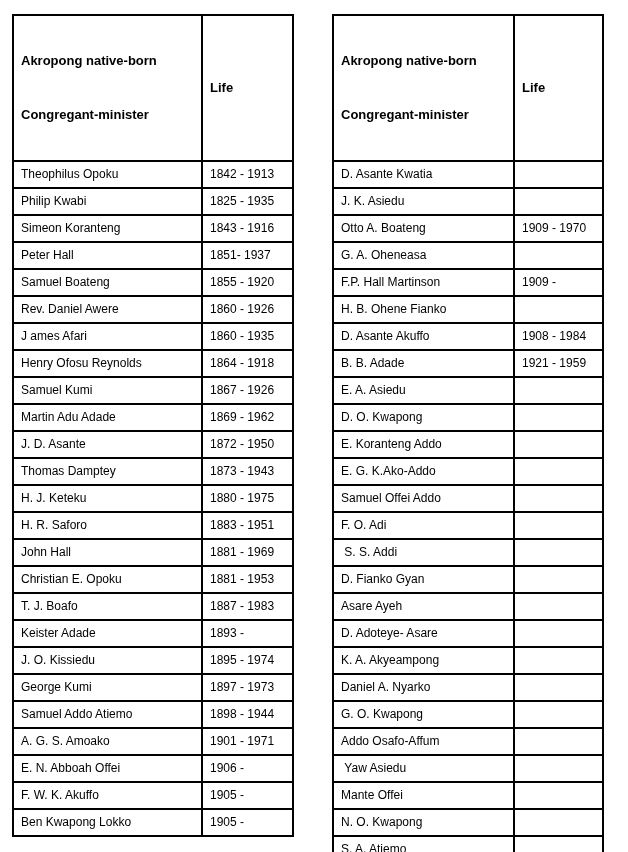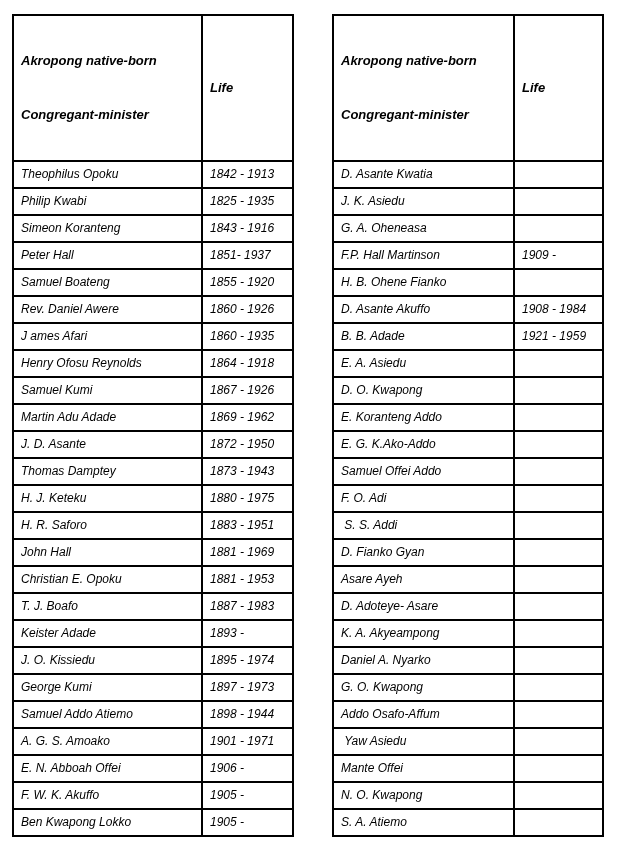--- a/index.html
+++ b/index.html
@@ -7,21 +7,20 @@
     padding: 0;
     background: #ffffff;
   }
   .canvas {
     position: relative;
     width: 628px;
     height: 852px;
     background: #ffffff;
     font-family: "Liberation Sans", sans-serif;
     color: #000000;
-    font-style: italic;
   }
   table.roster {
     position: absolute;
     top: 14px;
     border-collapse: collapse;
     table-layout: fixed;
     background: #ffffff;
   }
   #table-0 { left: 12px; width: 280px; }
   #table-1 { left: 332px; width: 270px; }
@@ -193,20 +192,24 @@
     <tbody>
         <tr>
           <td>D. Asante Kwatia</td>
           <td></td>
         </tr>
         <tr>
           <td>J. K. Asiedu</td>
           <td></td>
         </tr>
         <tr>
+          <td>Otto A. Boateng</td>
+          <td>1909 - 1970</td>
+        </tr>
+        <tr>
           <td>G. A. Oheneasa</td>
           <td></td>
         </tr>
         <tr>
           <td>F.P. Hall Martinson</td>
           <td>1909 -</td>
         </tr>
         <tr>
           <td>H. B. Ohene Fianko</td>
           <td></td>

